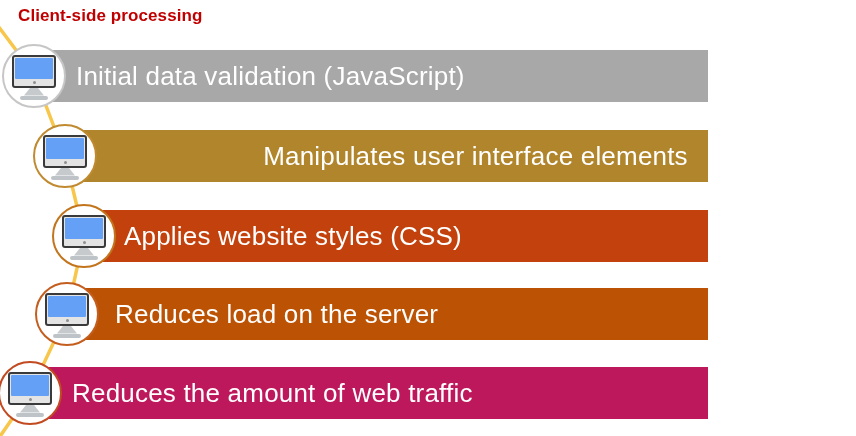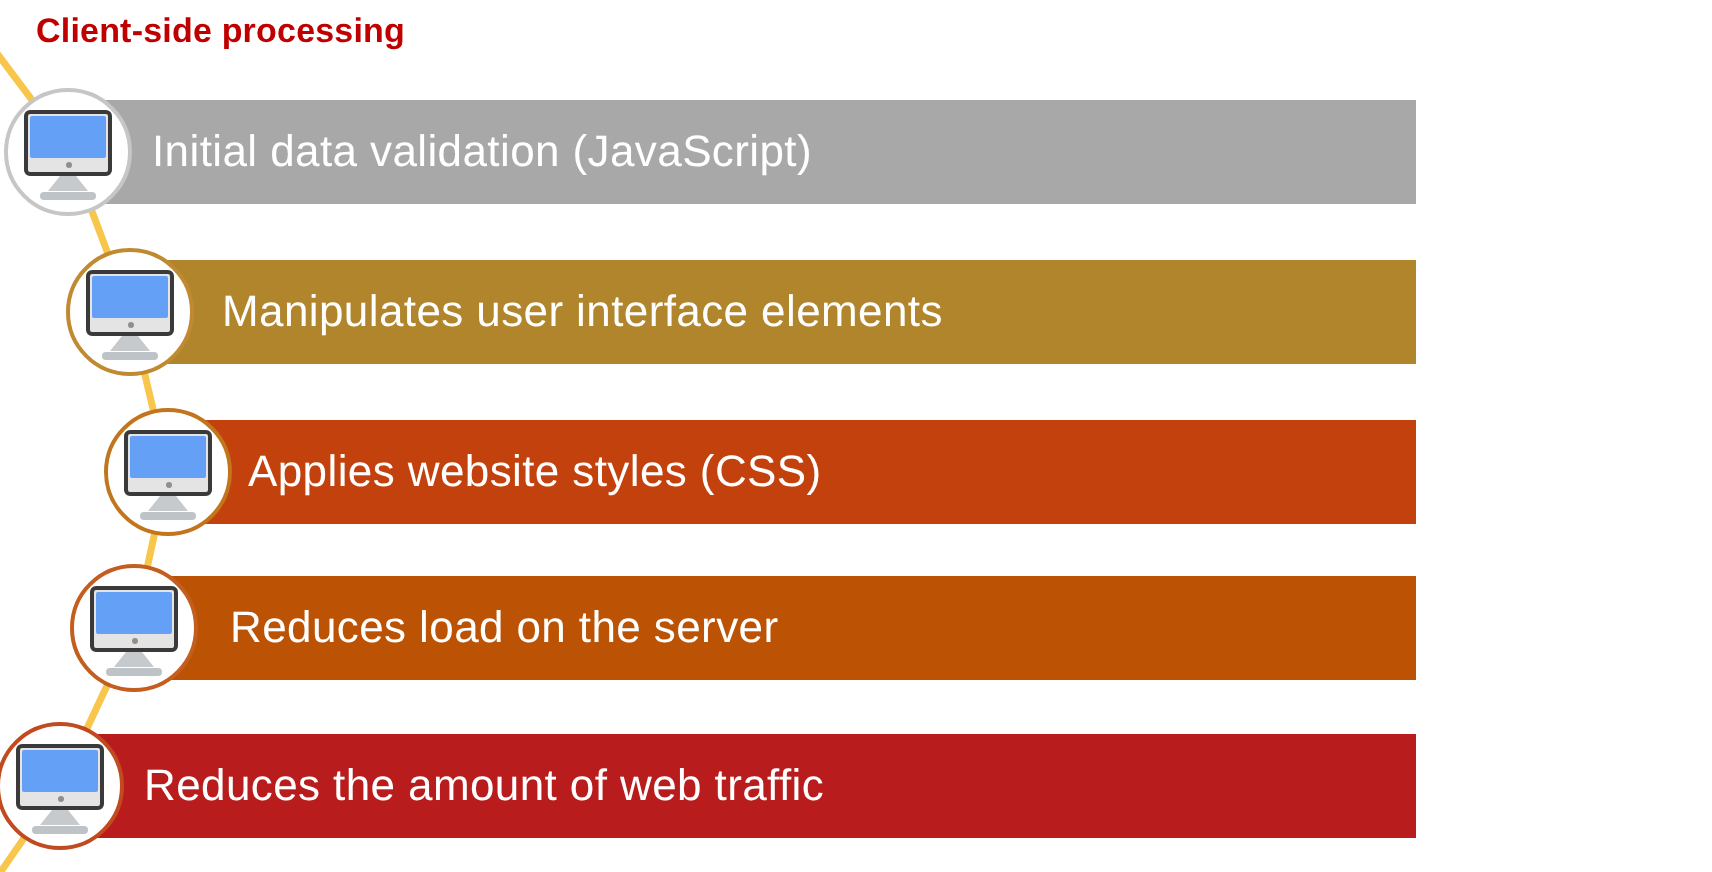--- a/index.html
+++ b/index.html
@@ -10,32 +10,32 @@
   .title{
     position:absolute;left:18px;top:6px;font-size:17px;font-weight:600;
     letter-spacing:.1px;
   }
   .connector{position:absolute;left:0;top:0;z-index:2;pointer-events:none;}
   .bar{
     position:absolute;height:52px;border-radius:2px;z-index:1;
     display:flex;align-items:center;box-sizing:border-box;
   }
   .label{
-    color:#ffffff;font-size:22px;line-height:52px;white-space:nowrap;
+    color:#ffffff;font-size:26px;line-height:52px;white-space:nowrap;
     letter-spacing:.2px;
   }
   .circle{
     position:absolute;width:60px;height:60px;border-radius:50%;
     background:#ffffff;border:2px solid #ccc;z-index:3;
     display:flex;flex-direction:column;align-items:center;justify-content:center;
   }
   
   .r0 .bar{left:34px;top:50px;width:806px;}   .r0 .label{padding-left:42px;}
   .r0 .circle{left:2px;top:44px;}
-  .r1 .bar{left:65px;top:130px;width:775px;}  .r1 .label{padding-left:46px;}
+  .r1 .bar{left:65px;top:130px;width:775px;justify-content:center;}  .r1 .label{padding-left:46px;}
   .r1 .circle{left:33px;top:124px;}
   .r2 .bar{left:84px;top:210px;width:756px;}  .r2 .label{padding-left:40px;}
   .r2 .circle{left:52px;top:204px;}
   .r3 .bar{left:67px;top:288px;width:773px;}  .r3 .label{padding-left:48px;text-align:center;}
   .r3 .circle{left:35px;top:282px;}
   .r4 .bar{left:31px;top:367px;width:809px;}  .r4 .label{padding-left:41px;}
   .r4 .circle{left:-2px;top:361px;}
   
   .monitor{display:flex;flex-direction:column;align-items:center;margin-top:2px;}
   .mon-body{
@@ -122,21 +122,21 @@
           <div class="mon-screen" style="background-color: rgb(100, 160, 246);"></div>
           <div class="mon-dot"></div>
         </div>
         <div class="mon-neck"></div>
         <div class="mon-base"></div>
       </div>
     </div>
   </div>
 
   <div class="row r4">
-    <div class="bar" style="background-color: #b91c1c;">
+    <div class="bar" style="background-color: #be185d;">
       <span class="label">Reduces the amount of web traffic</span>
     </div>
     <div class="circle" style="border-color: rgb(194, 74, 32);">
       <div class="monitor">
         <div class="mon-body">
           <div class="mon-screen" style="background-color: rgb(100, 160, 246);"></div>
           <div class="mon-dot"></div>
         </div>
         <div class="mon-neck"></div>
         <div class="mon-base"></div>

